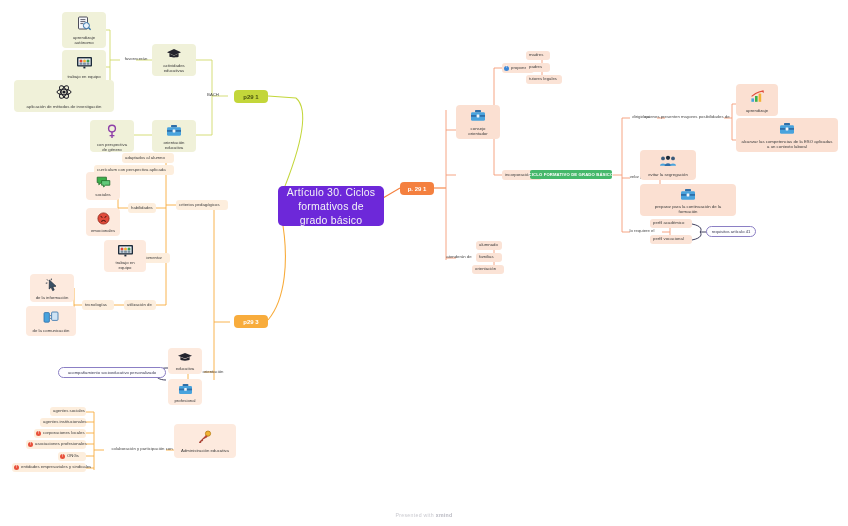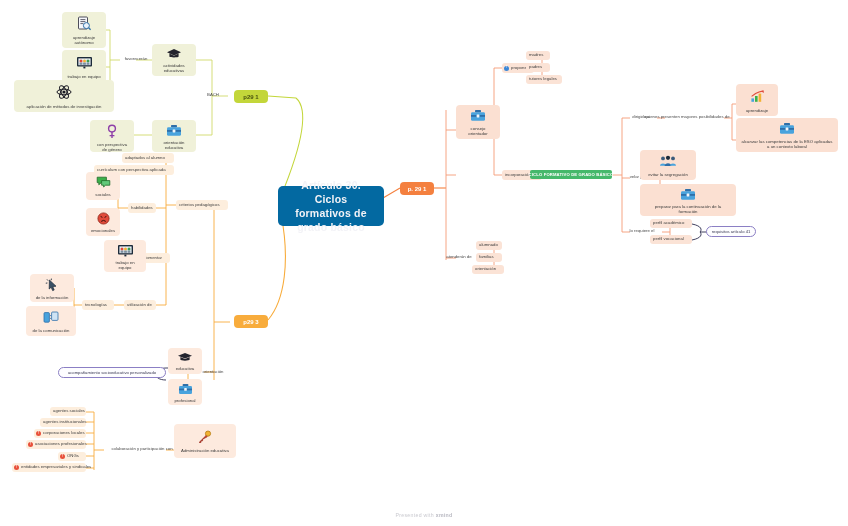--- a/index.html
+++ b/index.html
@@ -8,23 +8,23 @@
     font-family:"Liberation Sans","DejaVu Sans",sans-serif;
     overflow:hidden;position:relative;
   }
   #canvas{position:absolute;left:0;top:0;width:848px;height:526px;}
   svg.links{position:absolute;left:0;top:0;width:848px;height:526px;pointer-events:none;}
 
   .node{position:absolute;box-sizing:border-box;}
 
   
   .central{
-    background:#0369a1;color:#f3f3f7;border-radius:5px;
+    background:#6d28d9;color:#f3f3f7;border-radius:5px;
     display:flex;align-items:center;justify-content:center;text-align:center;
-    font-size:10.5px;line-height:1.35;font-weight:700;padding:6px 8px;
+    font-size:10.5px;line-height:1.35;font-weight:400;padding:6px 8px;
     letter-spacing:.2px;
   }
 
   
   .badge{
     border-radius:4px;display:flex;align-items:center;justify-content:center;
     font-size:6px;font-weight:700;color:#ffffff;padding:0 4px;white-space:nowrap;
   }
   .badge.green{background:#c3d63a;color:#4a5410;}
   .badge.orange{background:#f4803f;}

